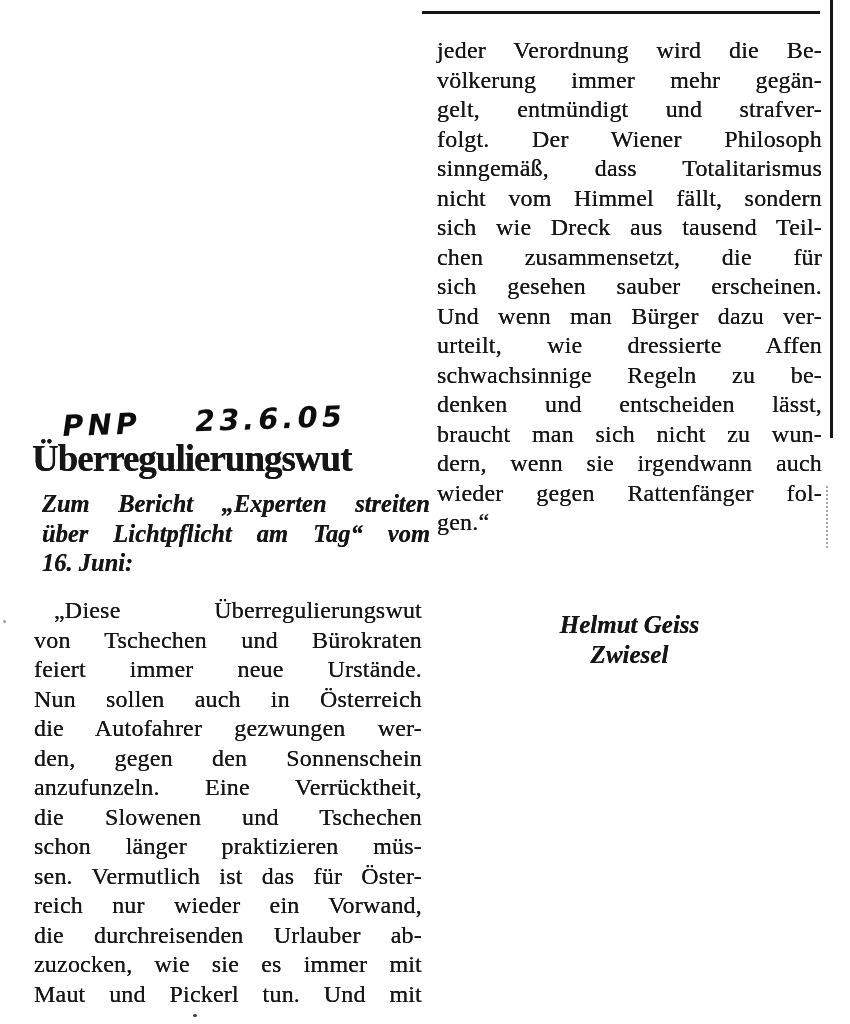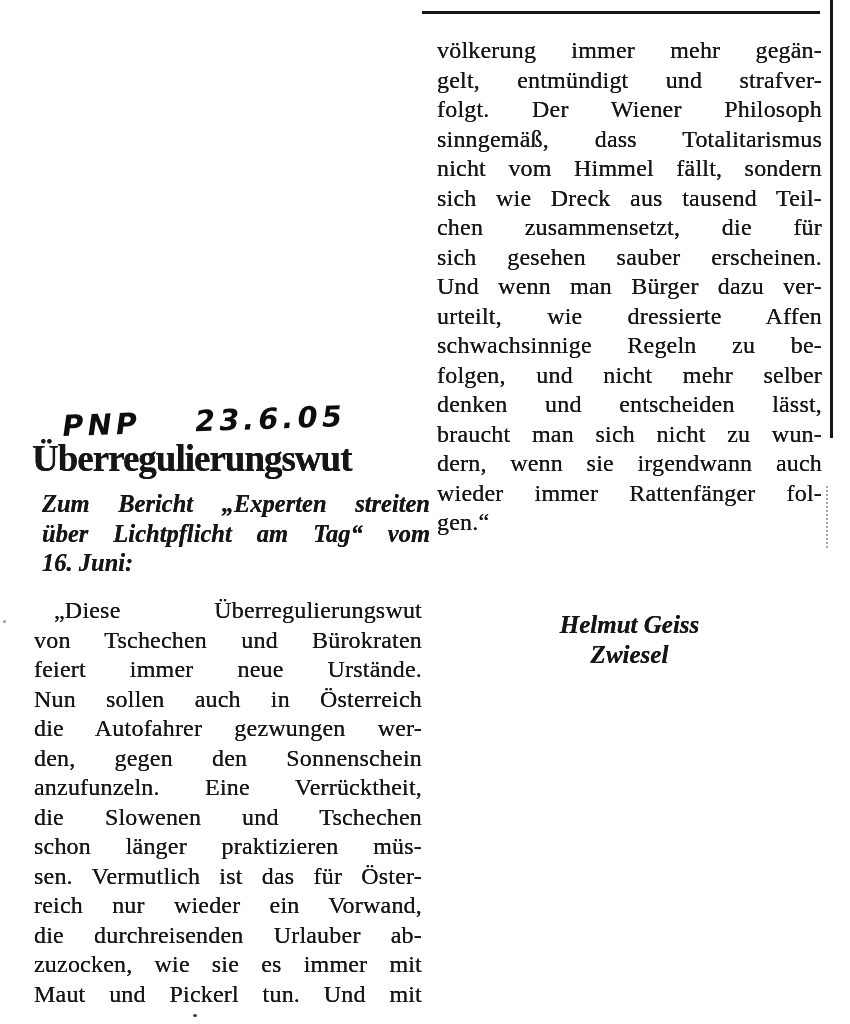--- a/index.html
+++ b/index.html
@@ -153,36 +153,36 @@
       <div class="tline">die Slowenen und Tschechen</div>
       <div class="tline">schon länger praktizieren müs-</div>
       <div class="tline">sen. Vermutlich ist das für Öster-</div>
       <div class="tline">reich nur wieder ein Vorwand,</div>
       <div class="tline">die durchreisenden Urlauber ab-</div>
       <div class="tline">zuzocken, wie sie es immer mit</div>
       <div class="tline">Maut und Pickerl tun. Und mit</div>
     </div>
 
   <div class="body-right">
+      <div class="tline">jeder Verordnung wird die Be-</div>
       <div class="tline">völkerung immer mehr gegän-</div>
       <div class="tline">gelt, entmündigt und strafver-</div>
       <div class="tline">folgt. Der Wiener Philosoph</div>
       <div class="tline">sinngemäß, dass Totalitarismus</div>
       <div class="tline">nicht vom Himmel fällt, sondern</div>
       <div class="tline">sich wie Dreck aus tausend Teil-</div>
       <div class="tline">chen zusammensetzt, die für</div>
       <div class="tline">sich gesehen sauber erscheinen.</div>
       <div class="tline">Und wenn man Bürger dazu ver-</div>
       <div class="tline">urteilt, wie dressierte Affen</div>
       <div class="tline">schwachsinnige Regeln zu be-</div>
-      <div class="tline">folgen, und nicht mehr selber</div>
       <div class="tline">denken und entscheiden lässt,</div>
       <div class="tline">braucht man sich nicht zu wun-</div>
       <div class="tline">dern, wenn sie irgendwann auch</div>
-      <div class="tline">wieder immer Rattenfänger fol-</div>
+      <div class="tline">wieder gegen Rattenfänger fol-</div>
       <div class="tline align-left-last">gen.“</div>
     </div>
 
   <div class="signature">
     <div>Helmut Geiss</div>
     <div>Zwiesel</div>
   </div>
 
   <div class="artifact-dot-bottom"></div>
   <div class="artifact-dots-right"></div>

